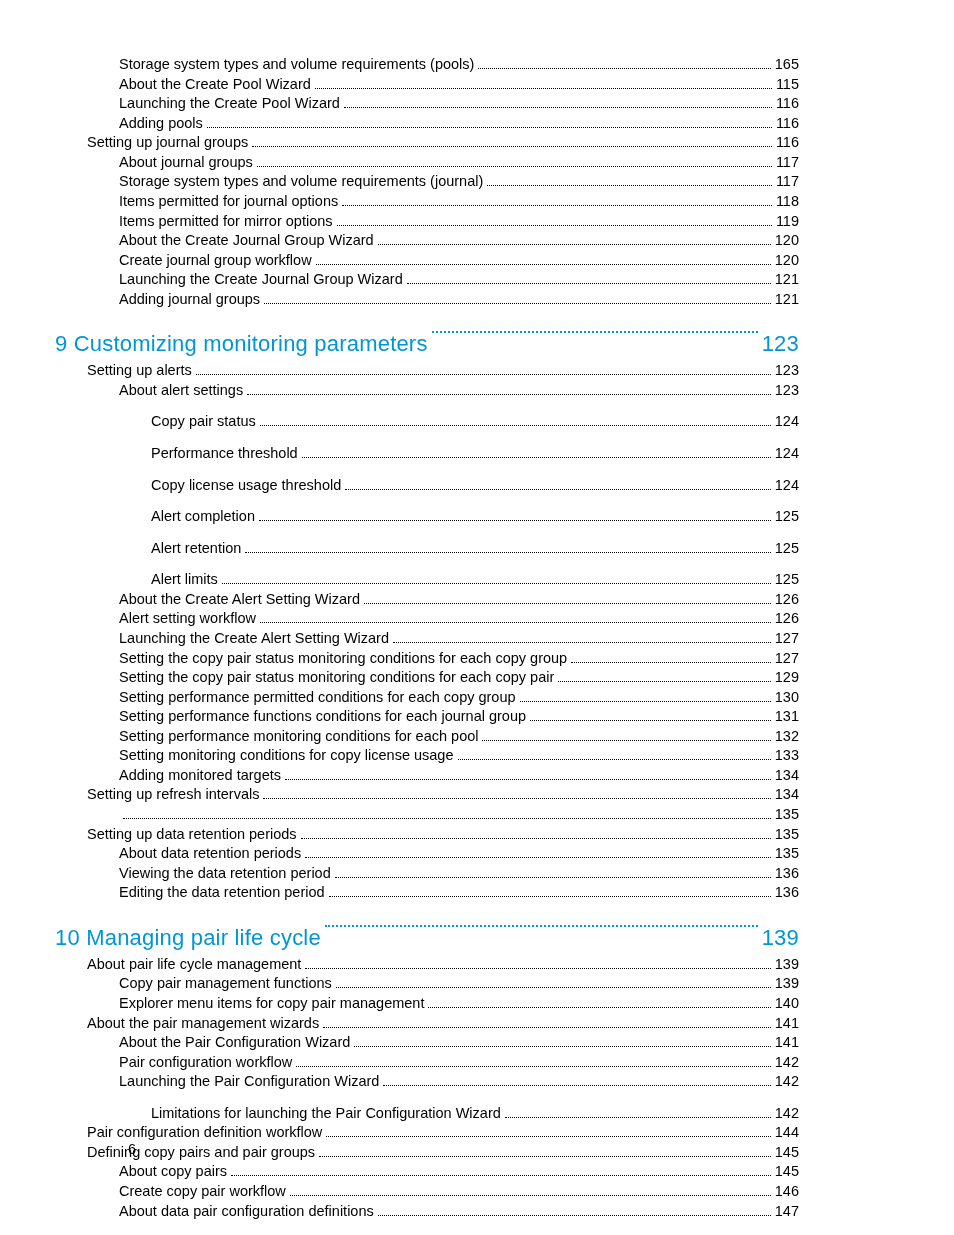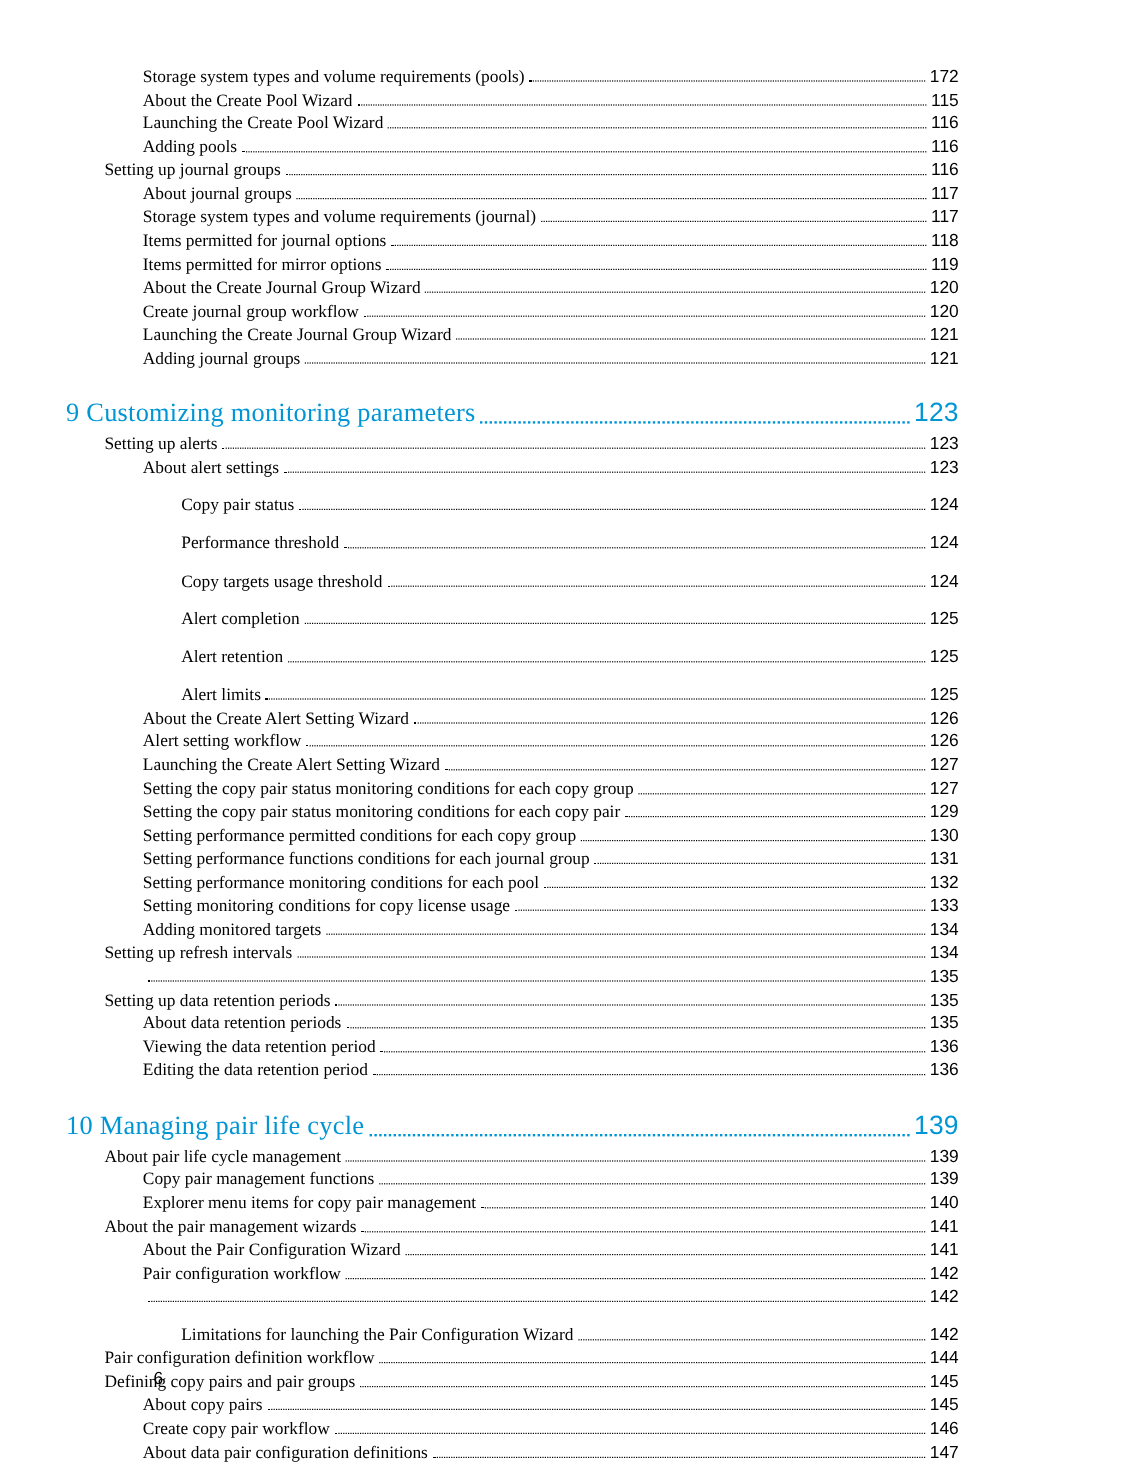--- a/index.html
+++ b/index.html
@@ -14,39 +14,39 @@
     height: 1235px;
     position: relative;
     box-sizing: border-box;
     padding: 55px 155px 0 55px;
   }
   .group {
     margin-bottom: 22px;
   }
   .chapter-row {
     display: flex;
-    align-items: flex-end;
+    align-items: flex-start;
     white-space: nowrap;
     overflow: hidden;
     font-size: 22px;
     color: #0096D6;
     font-weight: 400;
     letter-spacing: 0.2px;
     margin-bottom: 4px;
   }
   .entry-row {
     display: flex;
     align-items: baseline;
     white-space: nowrap;
     overflow: hidden;
     font-size: 14.5px;
     line-height: 1.35;
     color: #000;
   }
-  .title { flex: 0 0 auto; font-family: Liberation Serif, serif; }
+  .title { flex: 0 0 auto; }
   .leader {
     flex: 1 1 auto;
     border-bottom: 2px dotted currentColor;
     margin: 0 4px 4px 4px;
     min-width: 8px;
   }
   .entry-row .leader {
     border-bottom: 1.4px dotted #000;
     margin-bottom: 3px;
   }
@@ -63,21 +63,21 @@
 </style>
 </head>
 <body>
 
 <div class="page">
   <div id="content">
       <div class="group">
         <div class="entry-row lvl-2">
           <span class="title">Storage system types and volume requirements (pools) </span>
           <span class="leader"></span>
-          <span class="pgnum"> 172</span>
+          <span class="pgnum"> 165</span>
         </div>
         <div class="entry-row lvl-2">
           <span class="title">About the Create Pool Wizard </span>
           <span class="leader"></span>
           <span class="pgnum"> 115</span>
         </div>
         <div class="entry-row lvl-2">
           <span class="title">Launching the Create Pool Wizard </span>
           <span class="leader"></span>
           <span class="pgnum"> 116</span>
@@ -153,21 +153,21 @@
           <span class="title">Copy pair status </span>
           <span class="leader"></span>
           <span class="pgnum"> 124</span>
         </div>
         <div class="entry-row lvl-3">
           <span class="title">Performance threshold </span>
           <span class="leader"></span>
           <span class="pgnum"> 124</span>
         </div>
         <div class="entry-row lvl-3">
-          <span class="title">Copy targets usage threshold </span>
+          <span class="title">Copy license usage threshold </span>
           <span class="leader"></span>
           <span class="pgnum"> 124</span>
         </div>
         <div class="entry-row lvl-3">
           <span class="title">Alert completion </span>
           <span class="leader"></span>
           <span class="pgnum"> 125</span>
         </div>
         <div class="entry-row lvl-3">
           <span class="title">Alert retention </span>
@@ -289,20 +289,21 @@
           <span class="title">About the Pair Configuration Wizard </span>
           <span class="leader"></span>
           <span class="pgnum"> 141</span>
         </div>
         <div class="entry-row lvl-2">
           <span class="title">Pair configuration workflow </span>
           <span class="leader"></span>
           <span class="pgnum"> 142</span>
         </div>
         <div class="entry-row lvl-2">
+          <span class="title">Launching the Pair Configuration Wizard </span>
           <span class="leader"></span>
           <span class="pgnum"> 142</span>
         </div>
         <div class="entry-row lvl-3">
           <span class="title">Limitations for launching the Pair Configuration Wizard </span>
           <span class="leader"></span>
           <span class="pgnum"> 142</span>
         </div>
         <div class="entry-row lvl-1">
           <span class="title">Pair configuration definition workflow </span>

